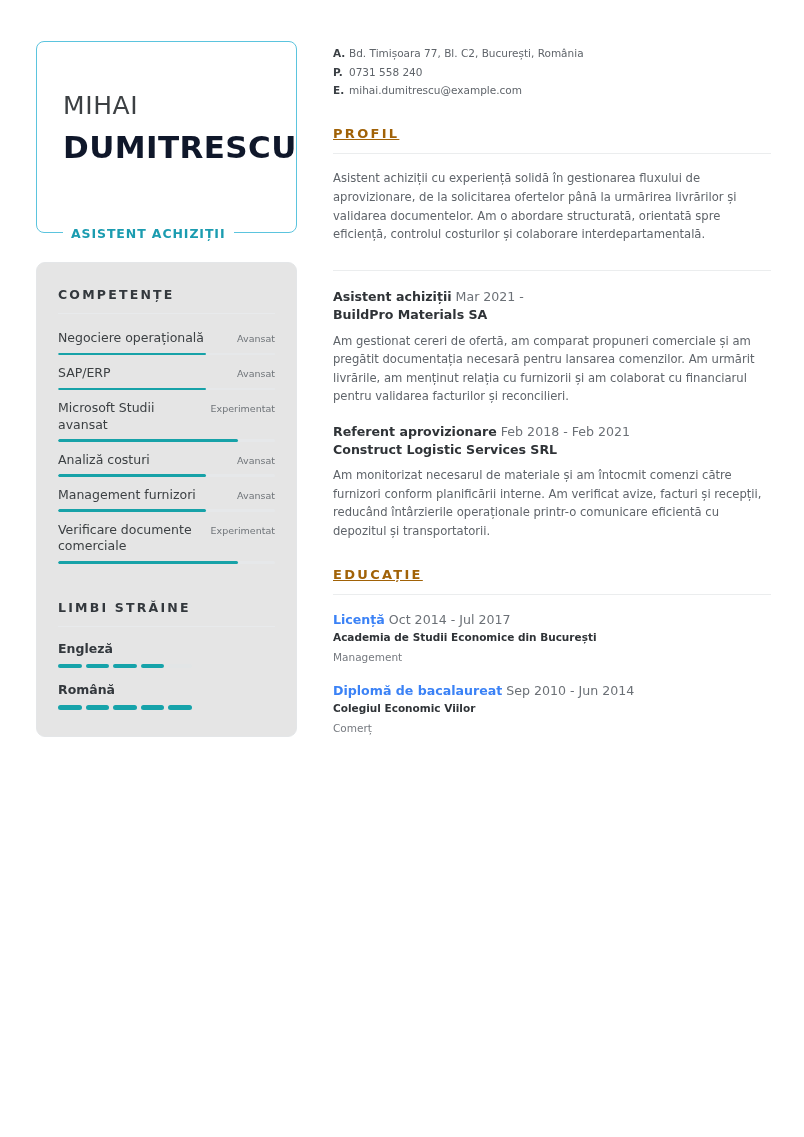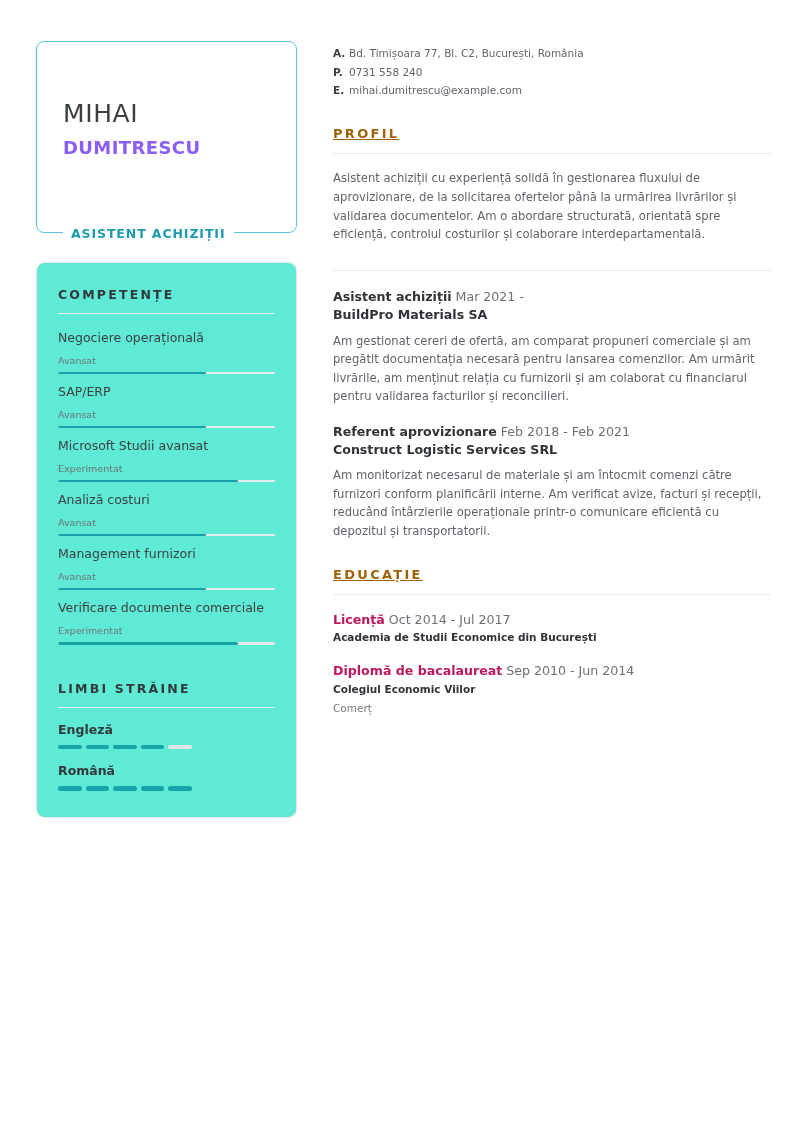--- a/index.html
+++ b/index.html
@@ -43,24 +43,24 @@
     padding: 0 26px 16px 26px;
   }
   .name-first {
     font-size: 25px;
     font-weight: 400;
     letter-spacing: 0.6px;
     color: #3c4043;
     line-height: 1.22;
   }
   .name-last {
-    font-size: 18px;
+    font-size: 31px;
     font-weight: 700;
     letter-spacing: 0.4px;
-    color: #8b5cf6;
+    color: #0f172a;
     line-height: 1.22;
     margin-top: 8px;
   }
   
   .job-title-legend {
     position: absolute;
     left: 26px;
     bottom: -9px;
     background: #ffffff;
     padding: 0 9px 0 8px;
@@ -71,21 +71,21 @@
     white-space: nowrap;
   }
 
   
   .side-card {
     margin-top: 29px;
     border: 1px solid #e4e6e8;
     border-radius: 9px;
     box-sizing: border-box;
     padding: 24px 21px 26px 21px;
-    background: #5eead4;
+    background: #e5e5e5;
   }
   .side-heading {
     font-size: 12.5px;
     font-weight: 700;
     letter-spacing: 2.2px;
     color: #33383d;
     text-transform: uppercase;
   }
   .side-rule {
     height: 1px;
@@ -95,21 +95,20 @@
 
   
   .skill {
     padding-top: 10px;
   }
   .skill-row {
     display: flex;
     align-items: baseline;
     justify-content: space-between;
     gap: 8px;
-    flex-direction: column;
   }
   .skill-name {
     font-size: 12.5px;
     color: #3c4043;
     line-height: 1.32;
     flex: 1 1 auto;
   }
   .skill-level {
     font-size: 9.5px;
     color: #6f7479;
@@ -227,21 +226,21 @@
   .entry-desc {
     margin-top: 7px;
     font-size: 11.6px;
     line-height: 1.6;
     color: #5f646a;
   }
 
   
   .edu { margin-top: 16px; }
   .edu-head { font-size: 12.6px; line-height: 1.4; }
-  .edu-degree { font-weight: 700; color: #be185d; }
+  .edu-degree { font-weight: 700; color: #3b82f6; }
   .edu-date { color: #6b7076; margin-left: 4px; }
   .edu-school {
     font-size: 10.5px;
     font-weight: 700;
     color: #2f3337;
     line-height: 1.6;
     margin-top: 1px;
   }
   .edu-field {
     font-size: 10.5px;
@@ -399,20 +398,21 @@
 
     <div class="section">
       <div class="sec-title">EDUCAȚIE</div>
       <div class="sec-rule"></div>
 
       <div class="edu">
         <div class="edu-head">
           <span class="edu-degree">Licență</span><span class="edu-date">Oct 2014 - Jul 2017</span>
         </div>
         <div class="edu-school">Academia de Studii Economice din București</div>
+        <div class="edu-field">Management</div>
       </div>
 
       <div class="edu">
         <div class="edu-head">
           <span class="edu-degree">Diplomă de bacalaureat</span><span class="edu-date">Sep 2010 - Jun 2014</span>
         </div>
         <div class="edu-school">Colegiul Economic Viilor</div>
         <div class="edu-field">Comerț</div>
       </div>
     </div>

